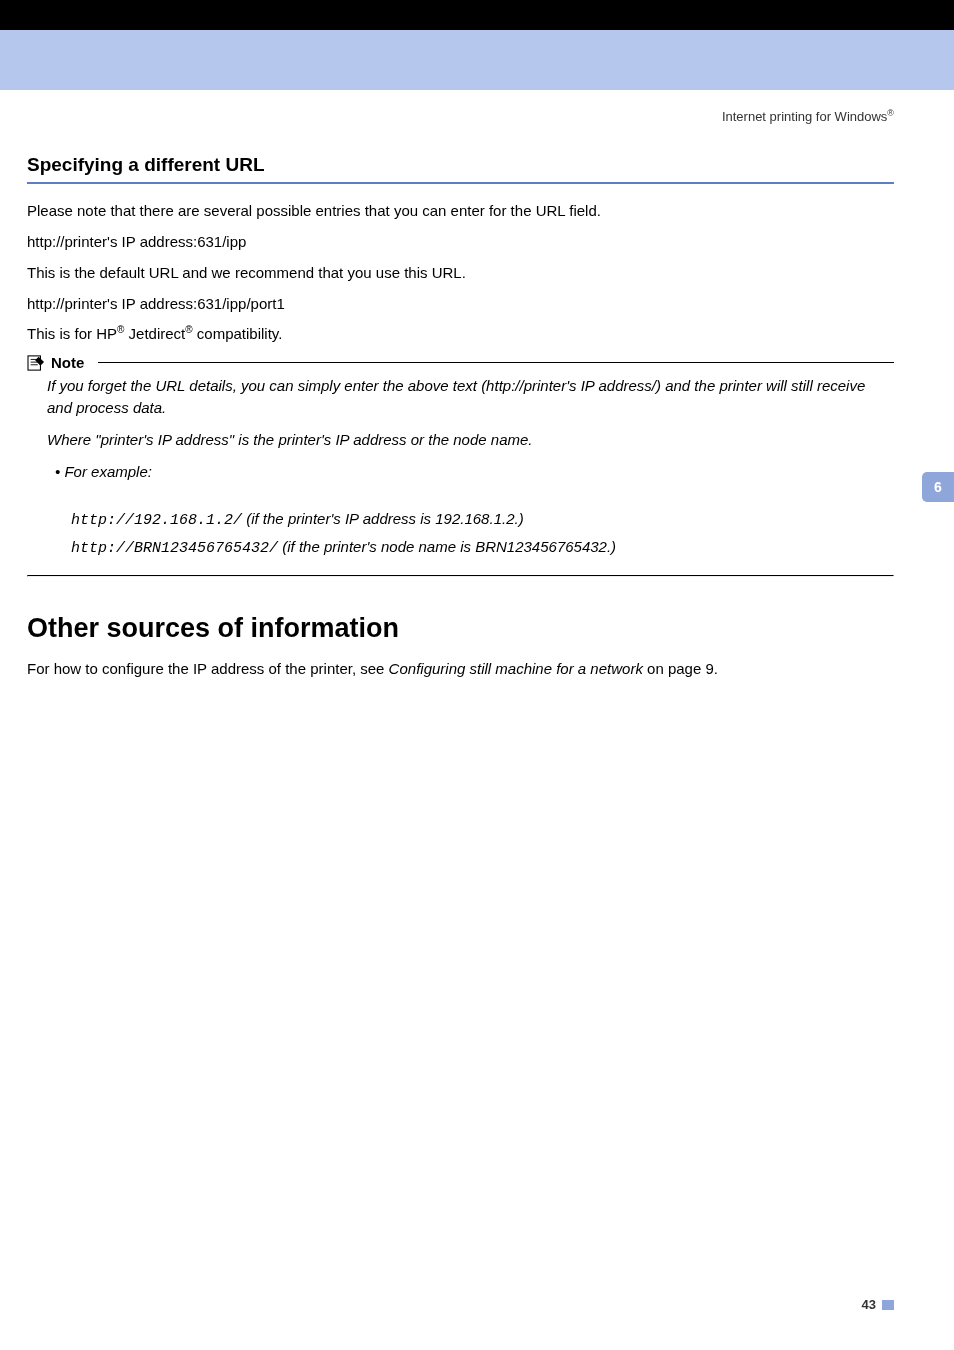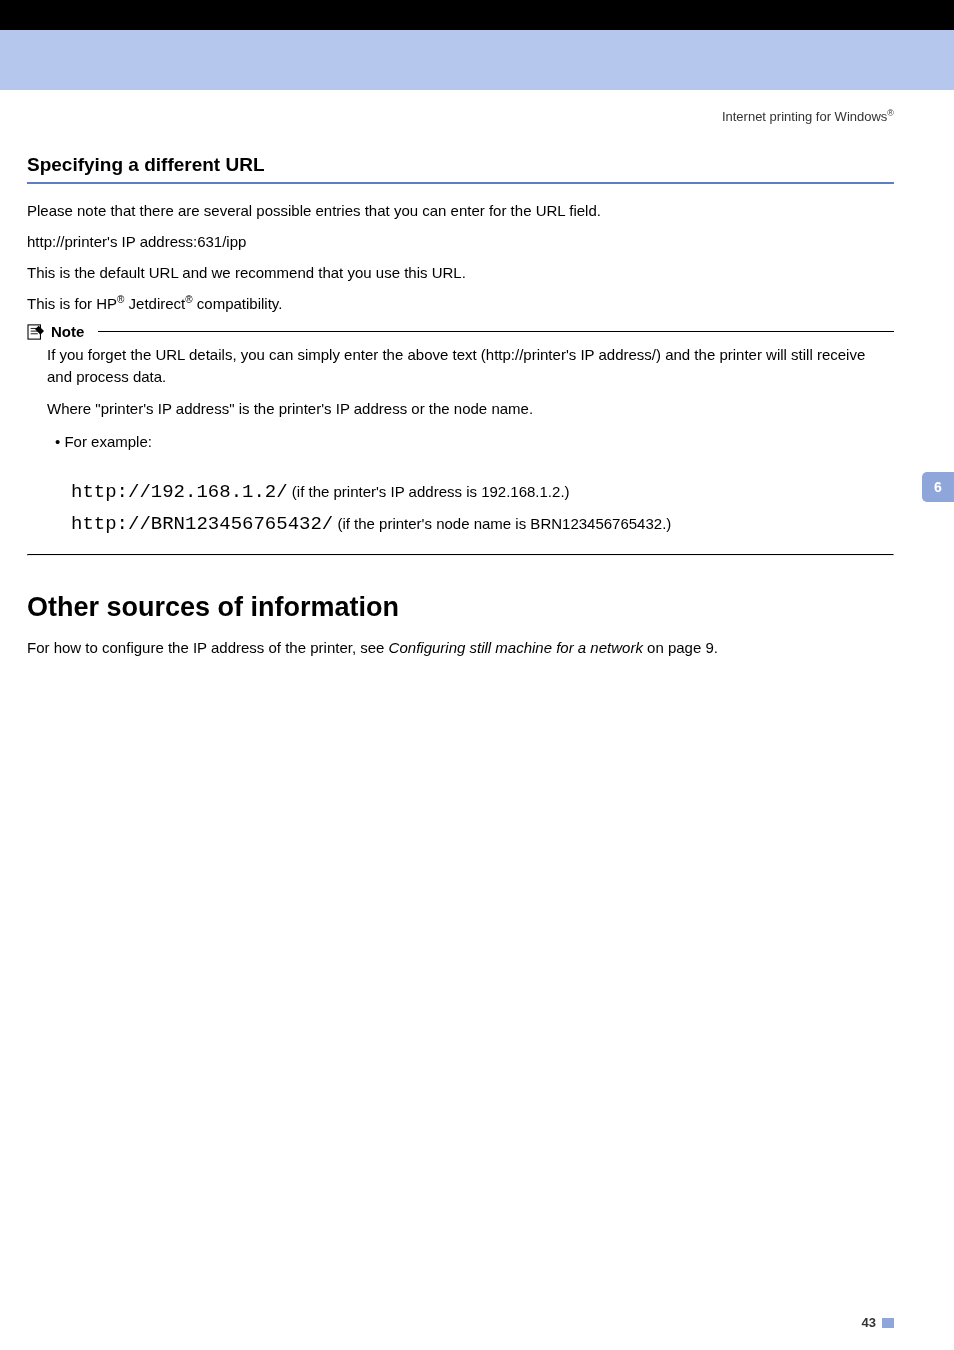--- a/index.html
+++ b/index.html
@@ -58,41 +58,42 @@
   }
   .note-rule-top {
     flex: 1;
     border-top: 1px solid #000;
     height: 0;
     margin-left: 8px;
   }
   .note-body {
     padding-left: 20px;
     padding-bottom: 10px;
+    font-style: italic;
   }
   .note-para {
     font-size: 15px;
     line-height: 1.45;
     margin-bottom: 10px;
   }
   .bullet-row {
     padding-left: 8px;
     font-size: 15px;
     line-height: 1.6;
     margin-bottom: 22px;
   }
   .bullet-dot::before {
     content: "• ";
   }
   .code-block {
     padding-left: 24px;
     font-size: 15px;
     line-height: 1.7;
   }
-  .mono { font-family: "Courier New", monospace; font-size: 19px; }
+  .mono { font-family: "Courier New", monospace; font-size: 15px; }
   .note-rule-bottom {
     border-top: 1px solid #000;
     margin-top: 4px;
     margin-bottom: 36px;
   }
   .h2 {
     font-size: 27px;
     font-weight: bold;
     margin-bottom: 14px;
   }
@@ -108,21 +109,21 @@
     border-bottom-left-radius: 5px;
     display: flex;
     align-items: center;
     justify-content: center;
     color: #fff;
     font-size: 14px;
     font-weight: bold;
   }
   .footer {
     position: absolute;
-    bottom: 20px;
+    bottom: 38px;
     right: 60px;
     display: flex;
     align-items: center;
     gap: 6px;
     font-size: 13px;
     font-weight: bold;
     color: #333;
   }
   .footer-mark {
     width: 12px;
@@ -141,20 +142,21 @@
   <div class="header-line">
     <span>Internet printing for Windows</span><sup>®</sup>
   </div>
 
   <div class="h3">Specifying a different URL</div>
   <hr class="h3-rule">
 
   <p class="para">Please note that there are several possible entries that you can enter for the URL field.</p>
   <p class="para">http://printer's IP address:631/ipp</p>
   <p class="para">This is the default URL and we recommend that you use this URL.</p>
+  <p class="para">http://printer's IP address:631/ipp/port1</p>
   <p class="para">
     <span>This is for HP</span><sup>®</sup><span> Jetdirect</span><sup>®</sup><span> compatibility.</span>
   </p>
 
   <div class="note-header">
     <svg class="note-icon" viewBox="0 0 20 18">
       <rect x="1" y="1" width="14" height="16" fill="none" stroke="#000" stroke-width="1.2"></rect>
       <line x1="4" y1="5" x2="12" y2="5" stroke="#000" stroke-width="1"></line>
       <line x1="4" y1="8" x2="12" y2="8" stroke="#000" stroke-width="1"></line>
       <line x1="4" y1="11" x2="12" y2="11" stroke="#000" stroke-width="1"></line>

